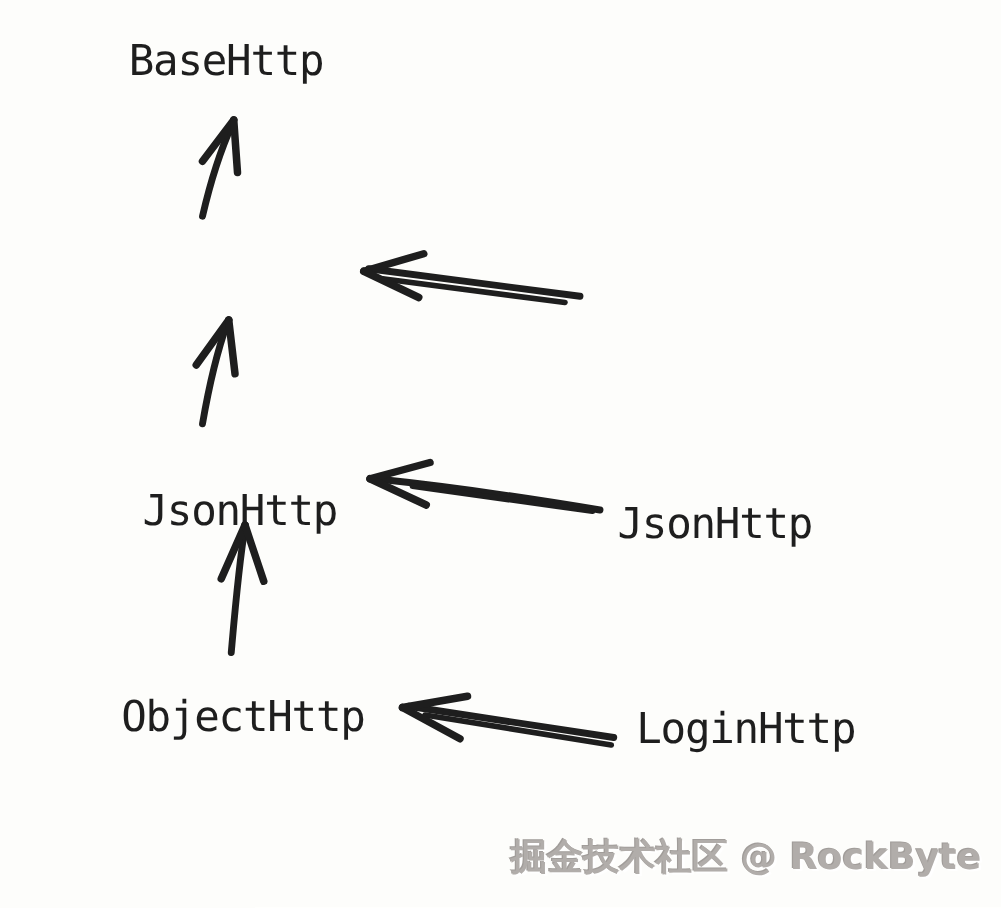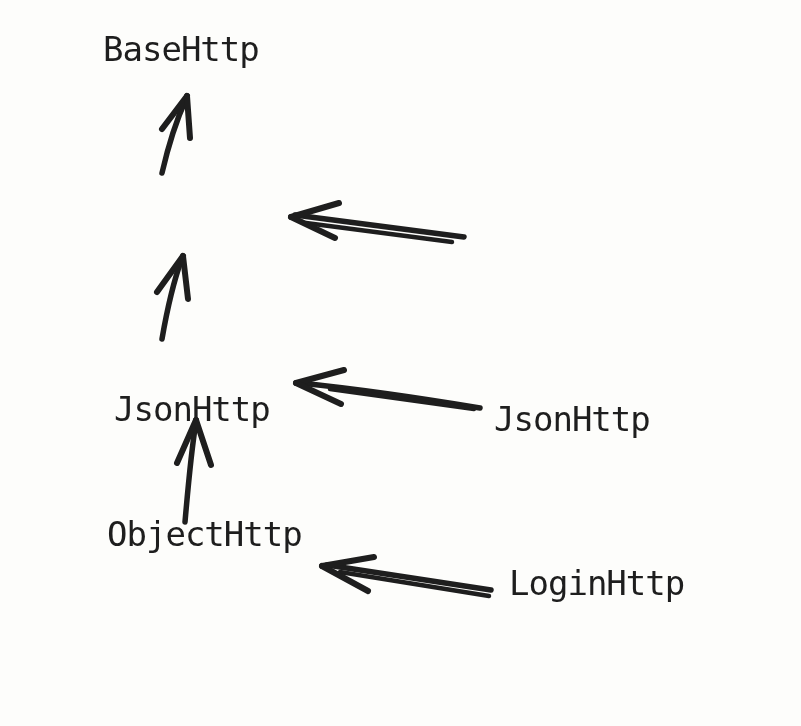--- a/index.html
+++ b/index.html
@@ -100,18 +100,19 @@
   </svg>
 
   <div class="node" style="left:103px; top:31px;">BaseHttp</div>
 
 
 
   <div class="node" style="left:114px; top:351px;margin-top:40px;">JsonHttp</div>
 
   <div class="node" style="left:494px; top:401px;">JsonHttp</div>
 
-  <div class="node" style="left:97px; top:516px;margin-left:10px;">ObjectHttp</div>
+  <div class="node" style="left:97px; top:556px;">ObjectHttp</div>
 
   <div class="node" style="left:509px; top:565px;text-align:center;">LoginHttp</div>
 
+  <div class="watermark">掘金技术社区 @ RockByte</div>
 
 </div>
 
 </body></html>

